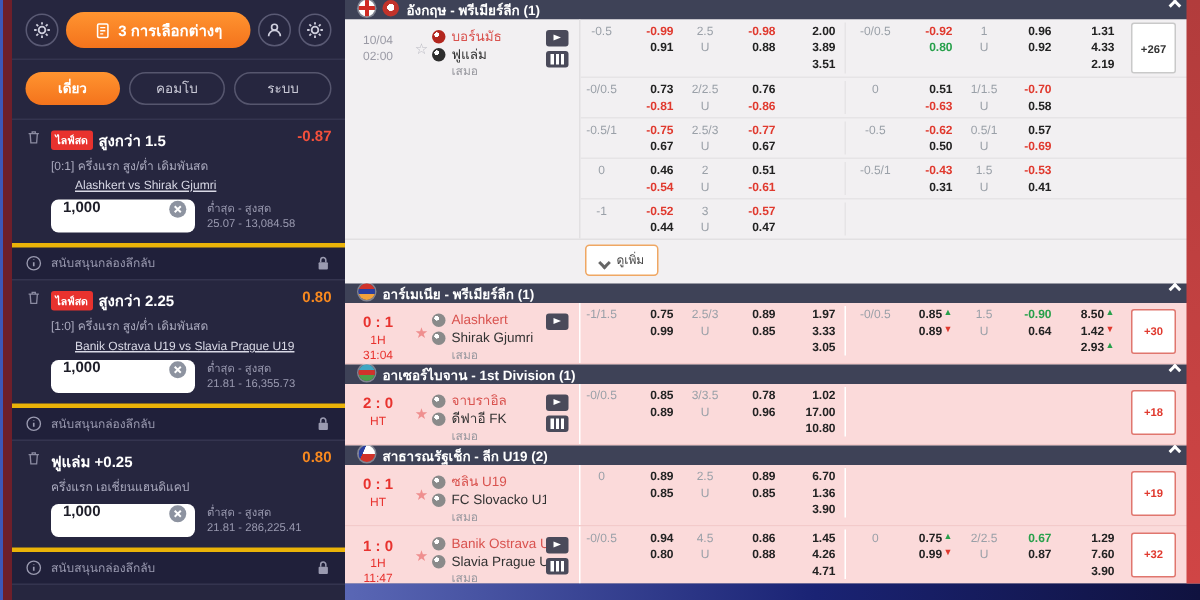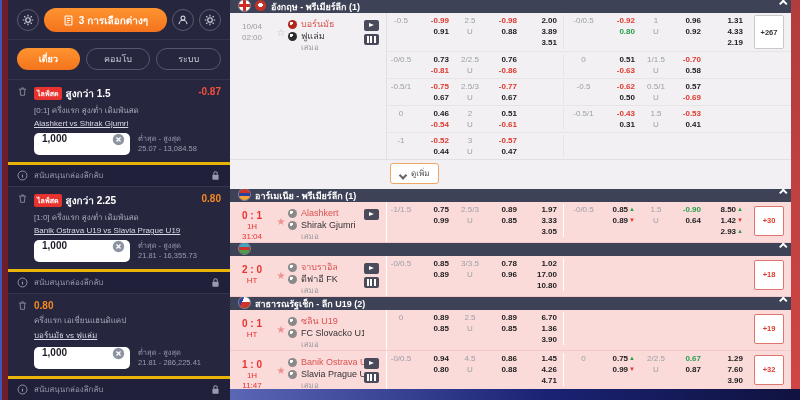--- a/index.html
+++ b/index.html
@@ -18,21 +18,21 @@
 .bet-card{padding:6px 9px 6px;border-top:1px solid #34344f}
 .bet-row1{display:flex;align-items:flex-start;gap:6px}
 .ico{display:inline-flex;align-items:center}
 .trash{color:#8b8ba1}
 .bet-title-wrap{flex:1;display:flex;align-items:center;gap:4px;min-width:0}
 .live-badge{background:#e8322e;color:#fff;font-size:7px;font-weight:bold;padding:1px 3px;border-radius:2px;flex-shrink:0}
 .bet-title{font-size:10px;font-weight:bold;color:#fff;white-space:nowrap}
 .bet-odds{font-size:10px;font-weight:bold}
 .bet-odds.red{color:#f4503c}.bet-odds.orange{color:#f8891f}
 .bet-market{color:#a9a9bd;font-size:8px;margin:3px 0 2px 17px}
-.bet-match{color:#d9d9e6;font-size:8px;text-decoration:underline;margin-left:17px;cursor:pointer}
+.bet-match{color:#d9d9e6;font-size:8px;text-decoration:underline;margin-left:33px;cursor:pointer}
 .stake-row{display:flex;gap:8px;margin:5px 0 1px 17px;align-items:center}
 .stake-input{width:96px;height:22px;background:#fff;border-radius:5px;display:flex;align-items:flex-start;padding:0 5px 0 8px;justify-content:space-between;cursor:text}
 .stake-val{color:#1d1d28;font-weight:bold;font-size:10px}
 .minmax{color:#9a9ab0;font-size:7.5px;line-height:10px}
 .support-row{display:flex;align-items:center;gap:6px;background:#20203a;border-top:3px solid #eab308;padding:4px 9px;color:#9a9ab0;font-size:8px}
 .lock-right{margin-left:auto;color:#9a9ab0}
 .sb-summary{margin-top:auto;border-top:1px solid #34344f;padding:7px 11px 9px;font-size:9.5px}
 
 .main-wrap{flex:1;display:flex;flex-direction:column;min-width:0;position:relative}
 .board{flex:1;background:#efedef;overflow:hidden}
@@ -228,24 +228,26 @@
           </svg>
         </span>
       </div>
       <div class="bet-card">
         <div class="bet-row1">
           <span class="ico trash">
             <svg viewBox="0 0 16 16" width="11" height="11">
               <path d="M3 4.5h10M6.5 4V2.8h3V4M4.5 4.5l.7 9h5.6l.7-9" fill="none" stroke="currentColor" stroke-width="1.3"></path>
             </svg>
           </span>
+          <div class="bet-title-wrap">
+            <span class="bet-title">ฟูแล่ม +0.25</span>
+          </div>
           <span class="bet-odds orange">0.80</span>
         </div>
         <div class="bet-market">ครึ่งแรก เอเชี่ยนแฮนดิแคป</div>
-        <div class="bet-match">บอร์นมัธ vs ฟูแล่ม</div>
         <div class="stake-row">
           <div class="stake-input">
             <span class="stake-val">1,000</span>
             <span class="ico">
               <svg viewBox="0 0 16 16" width="13" height="13">
                 <circle cx="8" cy="8" r="7" fill="#8d93a0"></circle>
                 <path d="M5.5 5.5l5 5M10.5 5.5l-5 5" stroke="#fff" stroke-width="1.6"></path>
               </svg>
             </span>
           </div>
@@ -567,20 +569,21 @@
               <div class="cell c11">
                 <button class="more-btn red">+30</button>
               </div>
             </div>
           </div>
         </div>
       </section>
       <section class="sec">
         <div class="sec-head">
           <span class="flag f-az"></span>
+          <span class="sec-title">อาเซอร์ไบจาน - 1st Division (1)</span>
           <span class="chv up"></span>
         </div>
         <div class="match live">
           <div class="m-left">
             <div class="m-time">
               <div class="score">2 : 0</div>
               <div class="period">HT</div>
             </div>
             <span class="star fav">★</span>
             <div class="m-teams">

